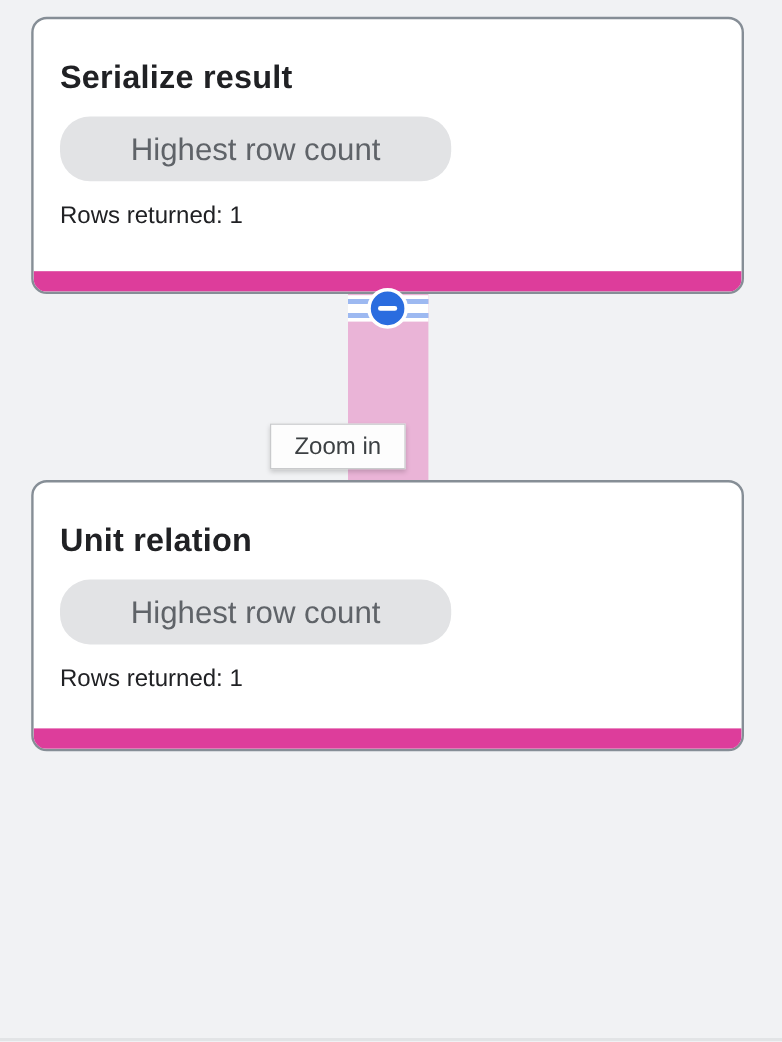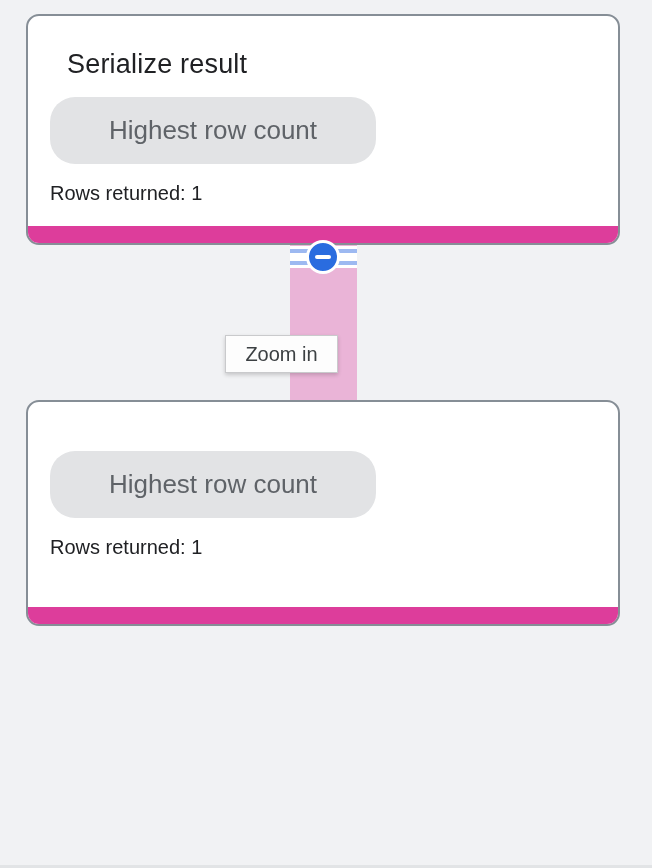--- a/index.html
+++ b/index.html
@@ -38,29 +38,28 @@
   .node-1 { top: 14px;  height: 231px; }
   .node-2 { top: 400px; height: 226px; }
   .node-content {
     padding: 32px 22px 0 22px;
     display: flex;
     flex-direction: column;
     align-items: flex-start;
   }
   .node-title {
     font-size: 27px;
-    font-weight: 400;
+    font-weight: 700;
     letter-spacing: 0.2px;
     color: var(--title-text, #202124);
     line-height: 32px;
-    margin-left: 17px;
   }
   .node-badge {
     margin-top: 17px;
-    height: 67px;
+    height: 54px;
     min-width: 326px;
     box-sizing: border-box;
     padding: 4px 42px;
     display: flex;
     align-items: center;
     justify-content: center;
     background: var(--badge-bg, #e2e3e5);
     color: var(--badge-text, #5f6368);
     border-radius: 25px;
     font-size: 26px;
@@ -118,21 +117,21 @@
   }
   .minus-glyph {
     display: block;
     width: 16px; height: 4px;
     background: #ffffff;
     border-radius: 2px;
   }
   
   .tooltip {
     position: absolute;
-    left: 225px; top: 335px;
+    left: 225px; top: 353px;
     width: 113px; height: 38px;
     box-sizing: border-box;
     background: #fdfdfd;
     border: 1px solid #c9cacc;
     box-shadow: 0 2px 4px rgba(0,0,0,0.18);
     display: flex;
     align-items: center;
     justify-content: center;
     font-size: 20px;
     color: var(--tooltip-text, #3c4043);
@@ -156,20 +155,21 @@
   <div class="edge-band"></div>
   <div class="edge-stripes"></div>
   <button class="collapse-btn">
     <span class="minus-glyph"></span>
   </button>
 
   <div class="tooltip">Zoom in</div>
 
   <div class="node node-2">
     <div class="node-content">
+      <div class="node-title">Unit relation</div>
       <div class="node-badge">Highest row count</div>
       <div class="node-rows">Rows returned: 1</div>
     </div>
     <div class="node-accent"></div>
   </div>
 
   <div class="canvas-bottom-edge"></div>
 </div>
 
 </body></html>

